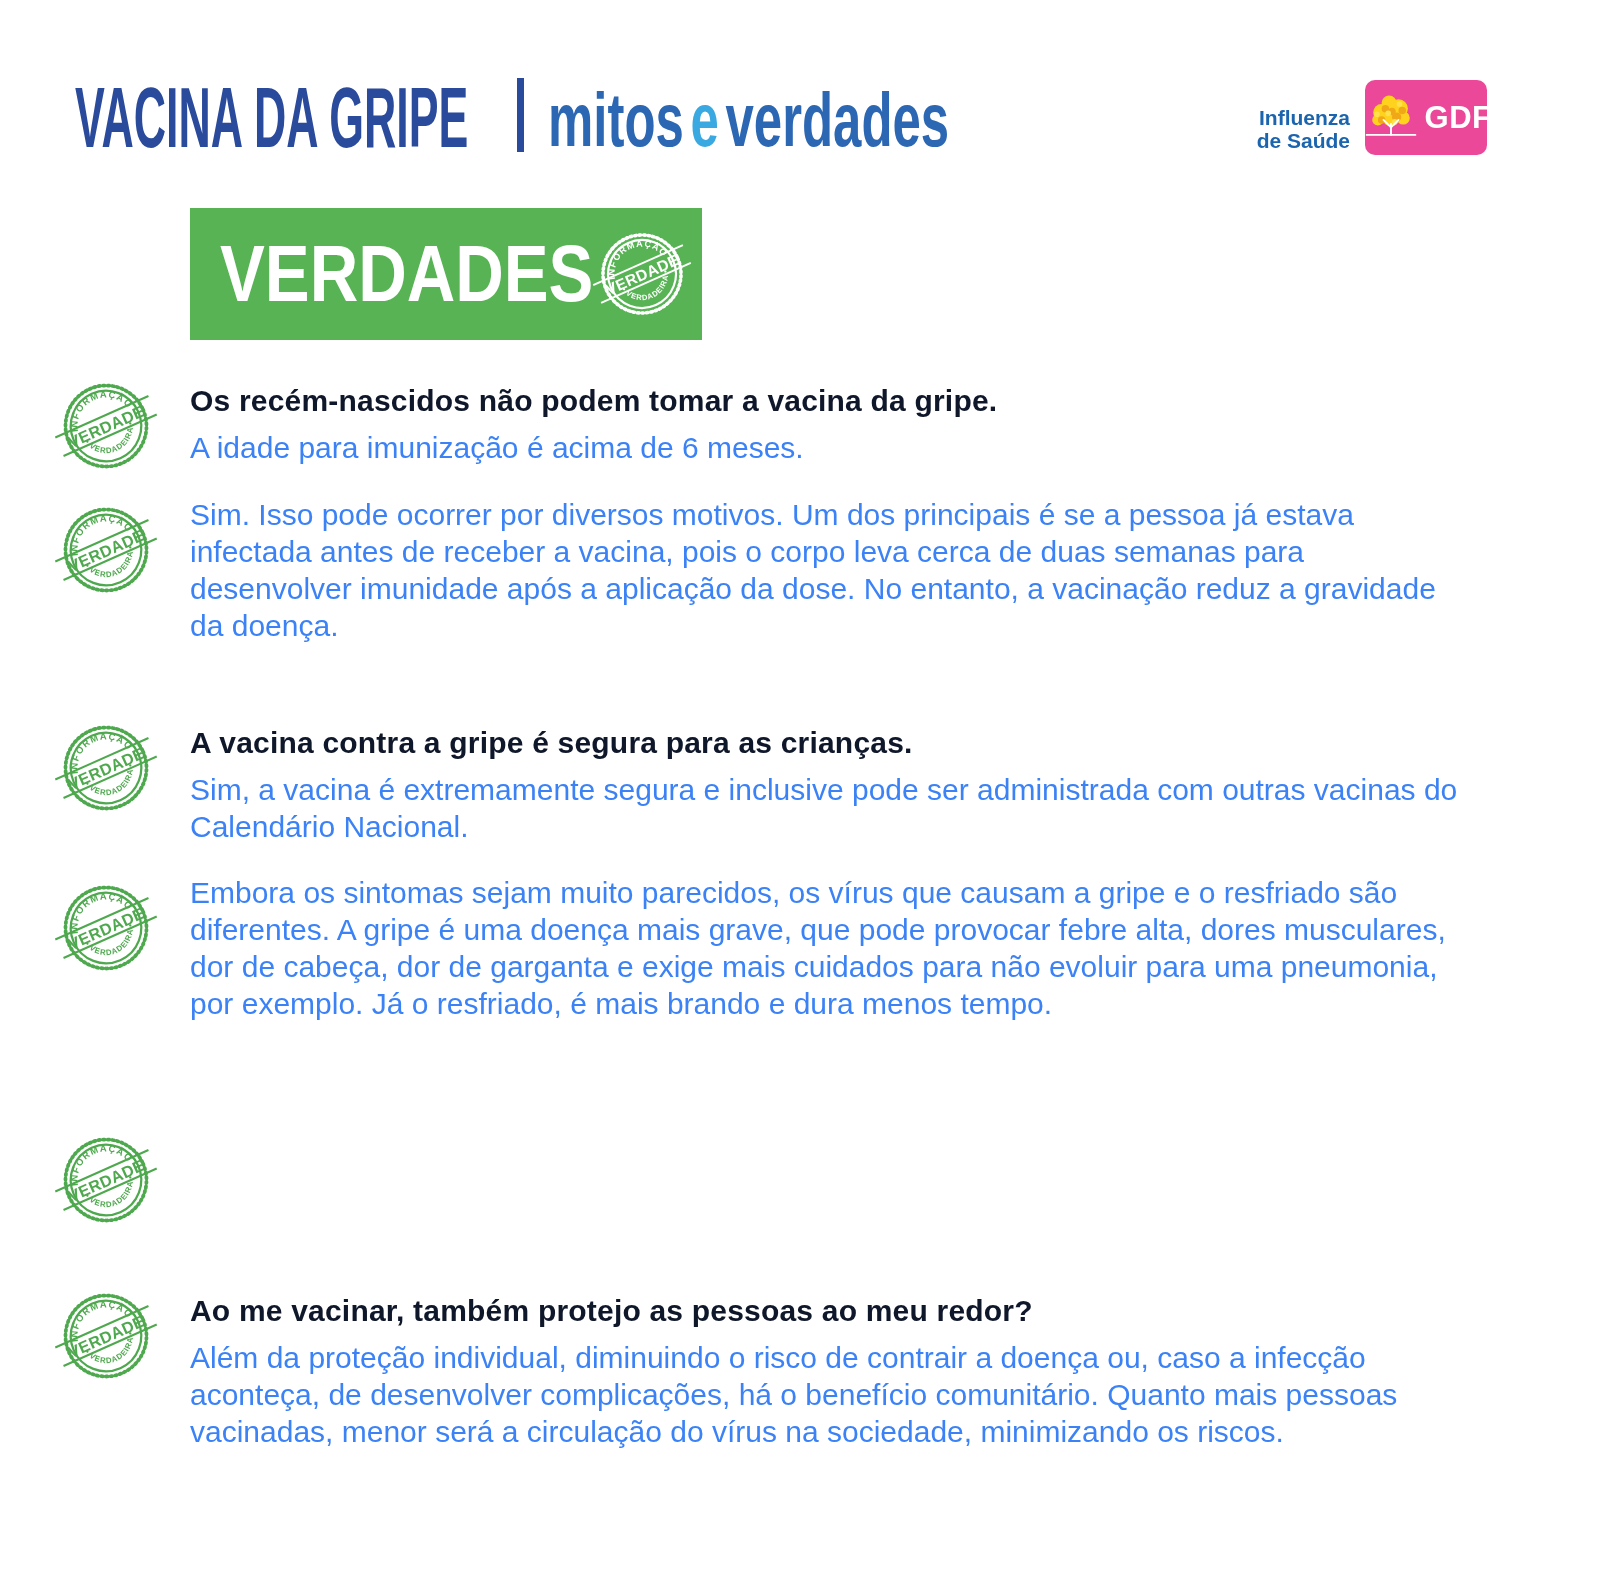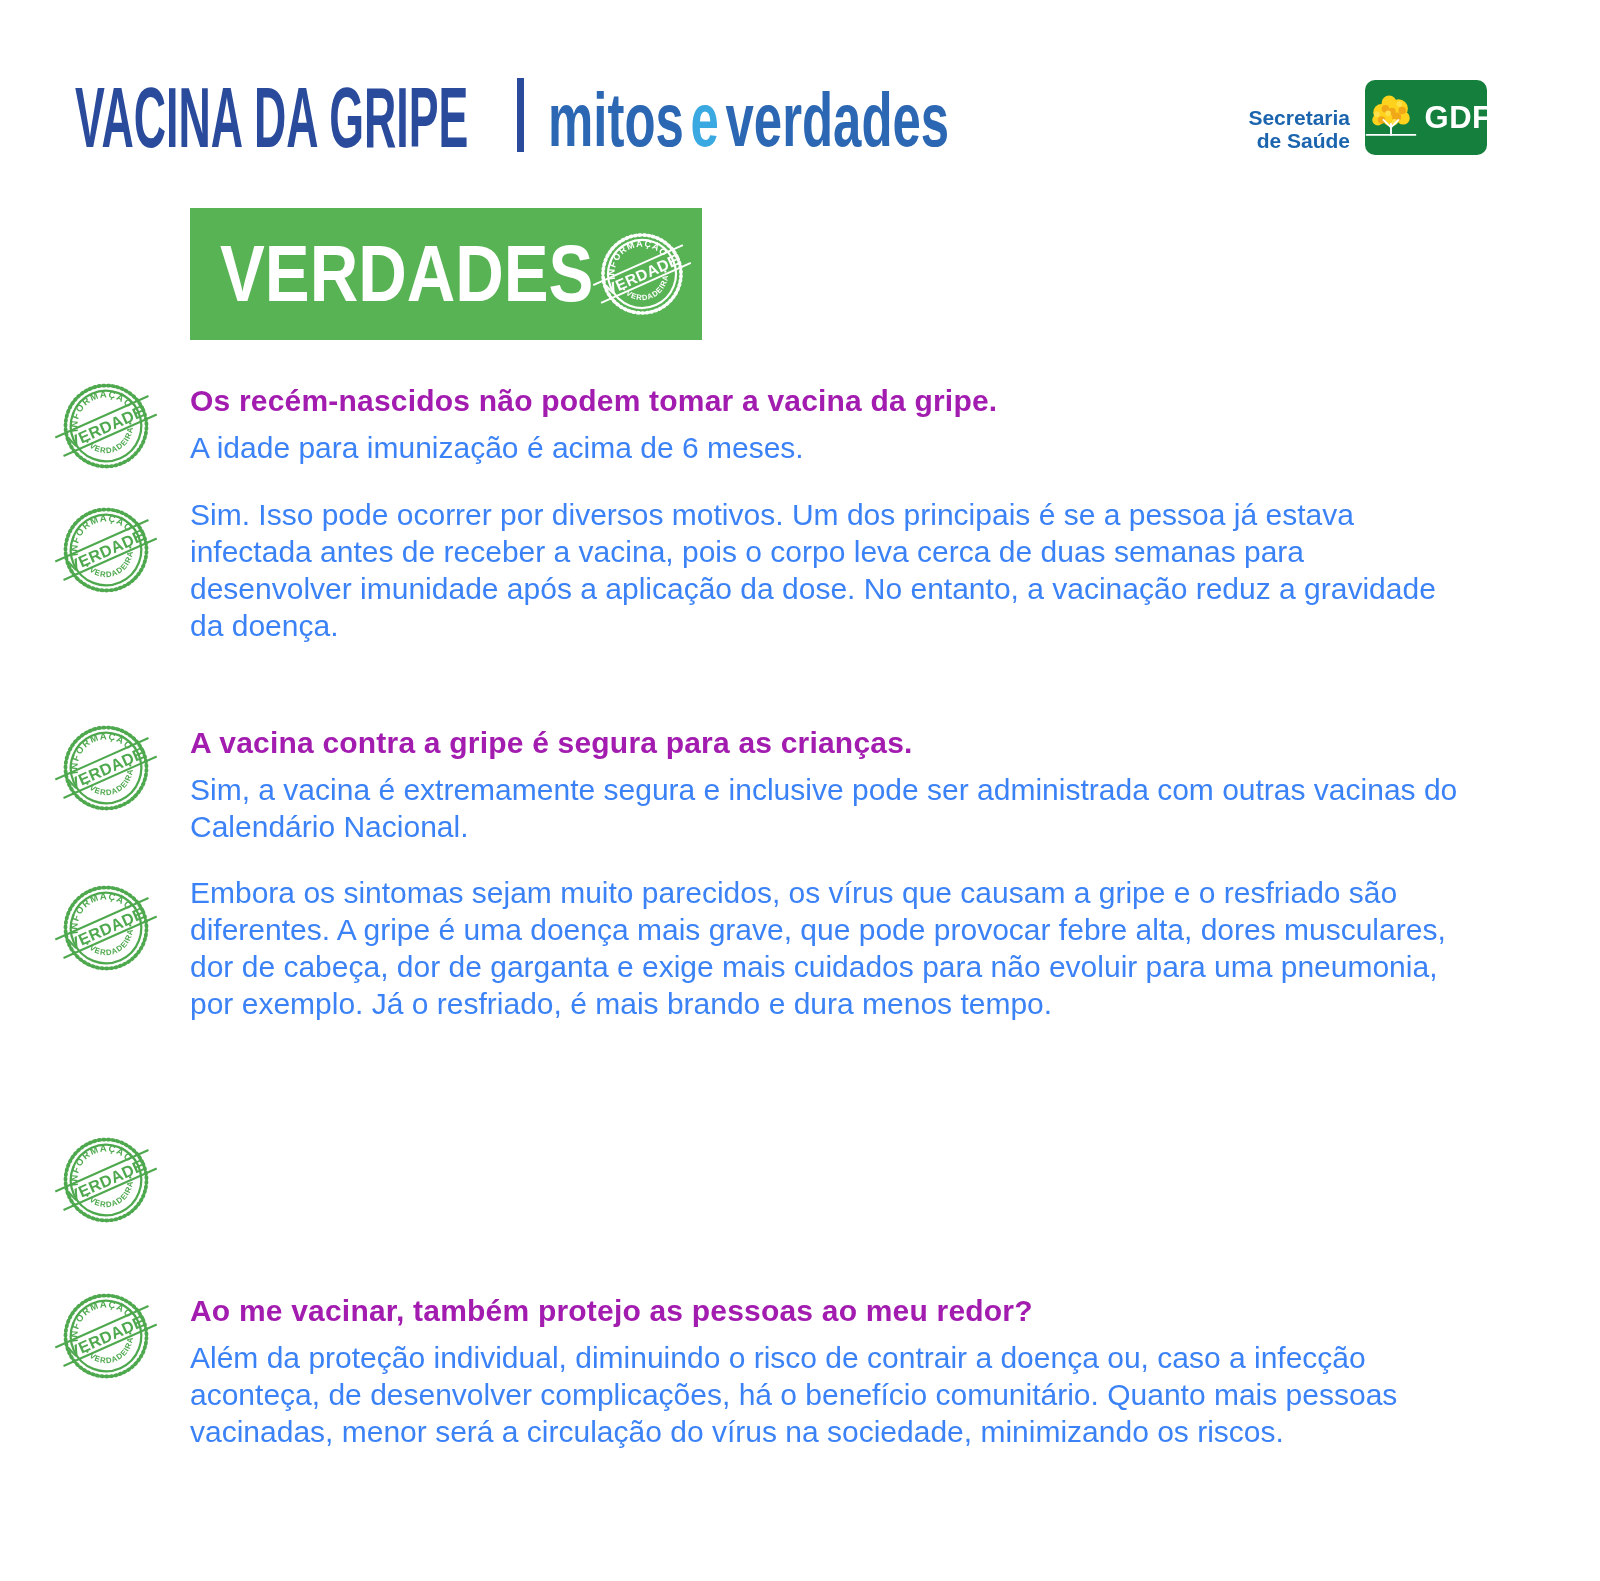--- a/index.html
+++ b/index.html
@@ -24,21 +24,21 @@
     line-height:1; white-space:nowrap;
   }
   .title-sub .word-e{ color:#3BA9E1; margin:0 10px; }
 
   .brand-secretaria{
     position:absolute; left:1150px; top:106px; width:200px;
     text-align:right; font-size:21px; font-weight:700; color:#1B64AE; line-height:23px;
   }
   .gdf-box{
     position:absolute; left:1365px; top:80px; width:122px; height:75px;
-    background:#15803d; border-radius:10px;
+    background:#ec4899; border-radius:10px;
     display:flex; align-items:center; justify-content:center; gap:4px;
   }
   .gdf-box svg{ width:60px; height:62px; flex:0 0 auto; }
   .gdf-label{ color:#ffffff; font-size:31px; font-weight:800; letter-spacing:0.5px; }
 
   
   .banner{
     position:absolute; left:190px; top:208px; width:512px; height:132px;
     background:#58B355; display:flex; align-items:center;
   }
@@ -46,21 +46,21 @@
     margin-left:30px; color:#ffffff; font-size:80px; font-weight:800;
     transform:scaleX(0.84); transform-origin:0 50%; line-height:1; white-space:nowrap;
   }
   .banner .stamp{ position:absolute; right:8px; top:14px; width:104px; height:104px; color:#ffffff; }
 
   
   .item{ position:absolute; left:52px; width:1470px; }
   .item .stamp{ position:absolute; left:0; top:0; width:108px; height:108px; color:#4EA84E; }
   .item-text{ margin-left:138px; }
   .item-headline{
-    font-size:30px; font-weight:700; color:#a21caf;
+    font-size:30px; font-weight:700; color:#0f172a;
     letter-spacing:0.2px; margin-top:12px; margin-bottom:11px;
   }
   .item-body{
     font-size:30px; font-weight:400; color:#3b82f6;
     line-height:37px; max-width:1270px;
   }
   .pos-1{ top:372px; } .pos-2{ top:496px; } .pos-3{ top:714px; }
   .pos-4{ top:874px; } .pos-5{ top:1126px; } .pos-6{ top:1282px; }
 
   .stamp svg{ width:100%; height:100%; display:block; }
@@ -69,21 +69,21 @@
 <body>
 
 <header>
   <h1 class="title-main">VACINA DA GRIPE</h1>
   <span class="title-sep">|</span>
   <div class="title-sub">
     <span>mitos</span><span class="word-e">e</span><span>verdades</span>
   </div>
 
   <div class="brand-secretaria">
-    <div>Secretaria</div>
+    <div>Influenza</div>
     <div>de Saúde</div>
   </div>
 
   <div class="gdf-box">
     <svg viewBox="0 0 64 56" aria-hidden="true">
       <g fill="#FFD21E">
         <circle cx="22" cy="22" r="9"></circle>
           <circle cx="40" cy="18" r="10"></circle>
         <circle cx="30" cy="12" r="8"></circle>
           <circle cx="45" cy="28" r="7"></circle>

